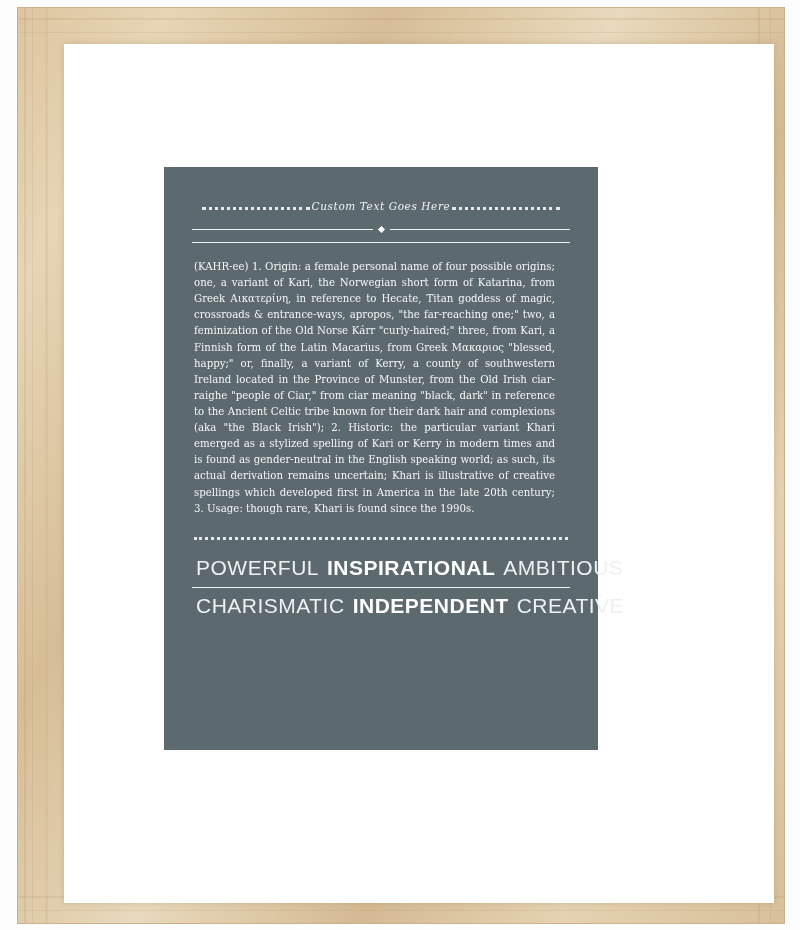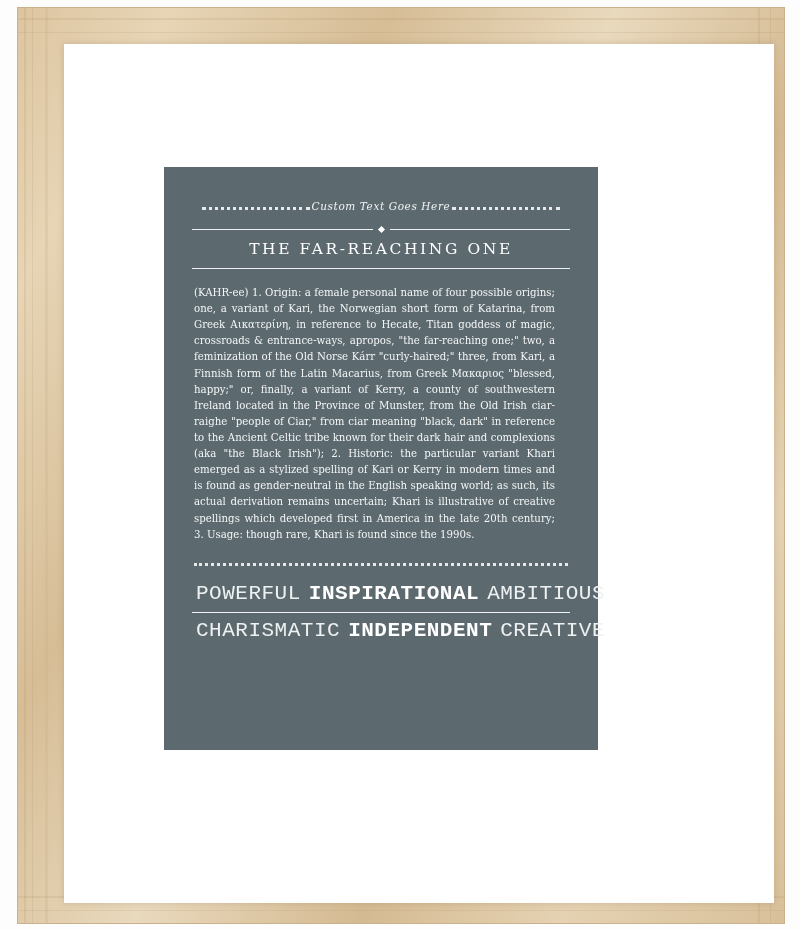--- a/index.html
+++ b/index.html
@@ -146,21 +146,21 @@
     border-bottom: 3px dotted rgba(255,255,255,0.85);
     margin: 16px 2px 0 2px;
     height: 4px;
   }
 
   .traits {
     margin-top: 10px;
   }
   .trait-line {
     text-align: center;
-    font-family: Liberation Mono, monospace;
+    font-family: Liberation Sans, sans-serif;
     white-space: nowrap;
     padding: 6px 0 7px 0;
     border-bottom: 1px solid rgba(255,255,255,0.92);
     font-size: 21px;
     letter-spacing: 0.5px;
   }
   .trait-line:last-child { border-bottom: none; }
   .trait-line span { margin: 0 4px; }
   .tr-light { font-weight: 300; color: #eef1f1; }
   .tr-bold  { font-weight: bold; color: #ffffff; }
@@ -193,21 +193,20 @@
       <div class="dots"></div>
     </div>
 
 
     <div class="rule-row">
       <div class="line"></div>
       <div class="diamond"></div>
       <div class="line"></div>
     </div>
 
-    <div class="meaning">THE FAR-REACHING ONE</div>
 
     <div class="rule-row">
       <div class="line"></div>
     </div>
 
     <div class="desc">(KAHR-ee)  1. Origin: a female personal name of four possible origins; one, a variant of Kari, the Norwegian short form of Katarina, from Greek Αικατερίνη, in reference to Hecate, Titan goddess of magic, crossroads &amp; entrance-ways, apropos, "the far-reaching one;" two, a feminization of the Old Norse Kárr "curly-haired;" three, from Kari, a Finnish form of the Latin Macarius, from Greek Μακαριος "blessed, happy;" or, finally, a variant of Kerry, a county of southwestern Ireland located in the Province of Munster, from the Old Irish ciar-raighe "people of Ciar," from ciar meaning "black, dark" in reference to the Ancient Celtic tribe known for their dark hair and complexions (aka "the Black Irish");  2. Historic:  the particular variant Khari emerged as a stylized spelling of Kari or Kerry in modern times and is found as gender-neutral in the English speaking world; as such, its actual derivation remains uncertain; Khari is illustrative of creative spellings which developed first in America in the late 20th century;  3. Usage:  though rare, Khari is found since the 1990s.</div>
 
     <div class="dotted-sep"></div>
 
     <div class="traits">

